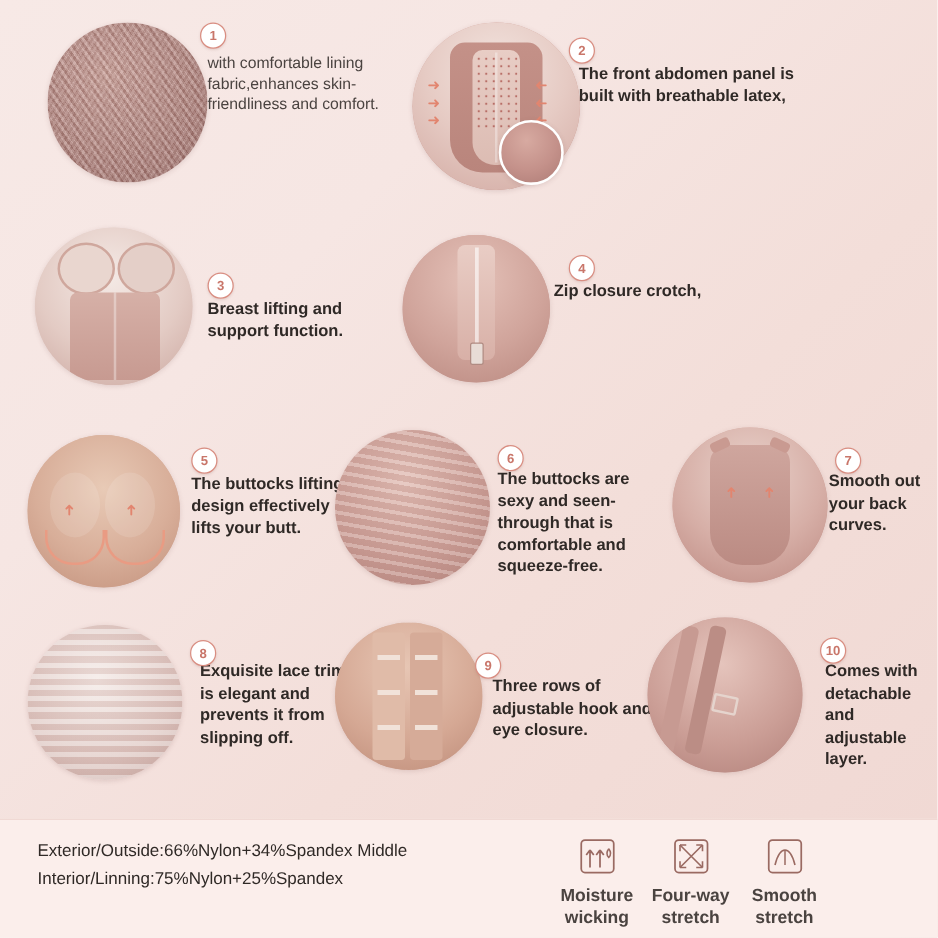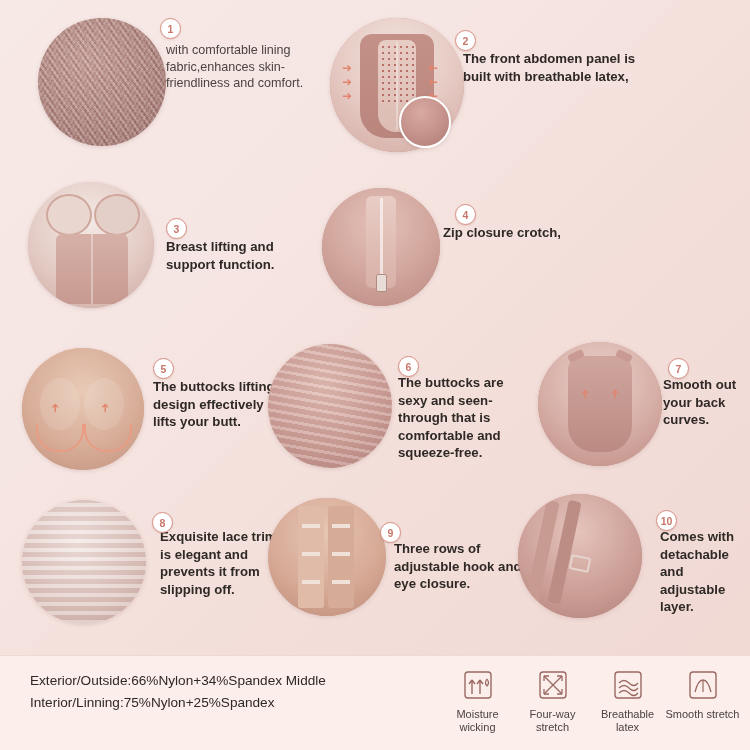--- a/index.html
+++ b/index.html
@@ -64,21 +64,21 @@
   
   .bottombar{
     position:absolute;left:0;bottom:0;width:750px;height:94px;
     background:#fbeeeb;border-top:1px solid #f0d9d4;
   }
   .specs{position:absolute;left:30px;top:14px;width:400px;}
   .specs div{font-size:13.6px;line-height:1.62;color:#2f2926;}
   .icons{position:absolute;left:440px;top:10px;width:300px;height:80px;display:flex;}
   .icobox{width:75px;text-align:center;}
   .icoart{width:46px;height:40px;margin:0 auto 2px;position:relative;}
-  .icolbl{font-size:11px;line-height:1.18;color:#4a4340;}
+  .icolbl{font-size:14px;line-height:1.18;color:#4a4340;font-weight:bold;}
   .icoart svg{display:block;margin:0 auto;}
 </style>
 </head>
 <body>
 
 <div class="sheet">
 
   <div class="feature">
     <div class="photo tex-mesh" style="left:38px;top:18px;width:128px;height:128px;">
       <div class="inner" style="background:
@@ -253,31 +253,20 @@
         <div class="icoart">
           <svg width="44" height="40" viewBox="0 0 44 40">
             <rect x="9" y="6" width="26" height="26" rx="3" fill="none" stroke="#9a6a62" stroke-width="1.4"></rect>
             <path d="M13 10 L31 28 M31 10 L13 28" fill="none" stroke="#9a6a62" stroke-width="1.3"></path>
             <path d="M13 10 l0 5 M13 10 l5 0 M31 10 l-5 0 M31 10 l0 5 M13 28 l0 -5 M13 28 l5 0 M31 28 l-5 0 M31 28 l0 -5" fill="none" stroke="#9a6a62" stroke-width="1.3"></path>
           </svg>
         </div>
         <div class="icolbl">Four-way stretch</div>
       </div>
 
-      <div class="icobox">
-        <div class="icoart">
-          <svg width="44" height="40" viewBox="0 0 44 40">
-            <rect x="9" y="6" width="26" height="26" rx="3" fill="none" stroke="#9a6a62" stroke-width="1.4"></rect>
-            <path d="M13 22 q5 -5 10 0 q5 5 9 0" fill="none" stroke="#9a6a62" stroke-width="1.3"></path>
-            <path d="M13 17 q5 -5 10 0 q5 5 9 0" fill="none" stroke="#9a6a62" stroke-width="1.3"></path>
-            <path d="M13 27 q5 -5 10 0 q5 5 9 0" fill="none" stroke="#9a6a62" stroke-width="1.3"></path>
-          </svg>
-        </div>
-        <div class="icolbl">Breathable latex</div>
-      </div>
 
       <div class="icobox">
         <div class="icoart">
           <svg width="44" height="40" viewBox="0 0 44 40">
             <rect x="9" y="6" width="26" height="26" rx="3" fill="none" stroke="#9a6a62" stroke-width="1.4"></rect>
             <path d="M14 26 q3 -12 8 -12 q5 0 8 12" fill="none" stroke="#9a6a62" stroke-width="1.3"></path>
             <path d="M22 14 l0 12" fill="none" stroke="#9a6a62" stroke-width="1.2"></path>
           </svg>
         </div>
         <div class="icolbl">Smooth stretch</div>

